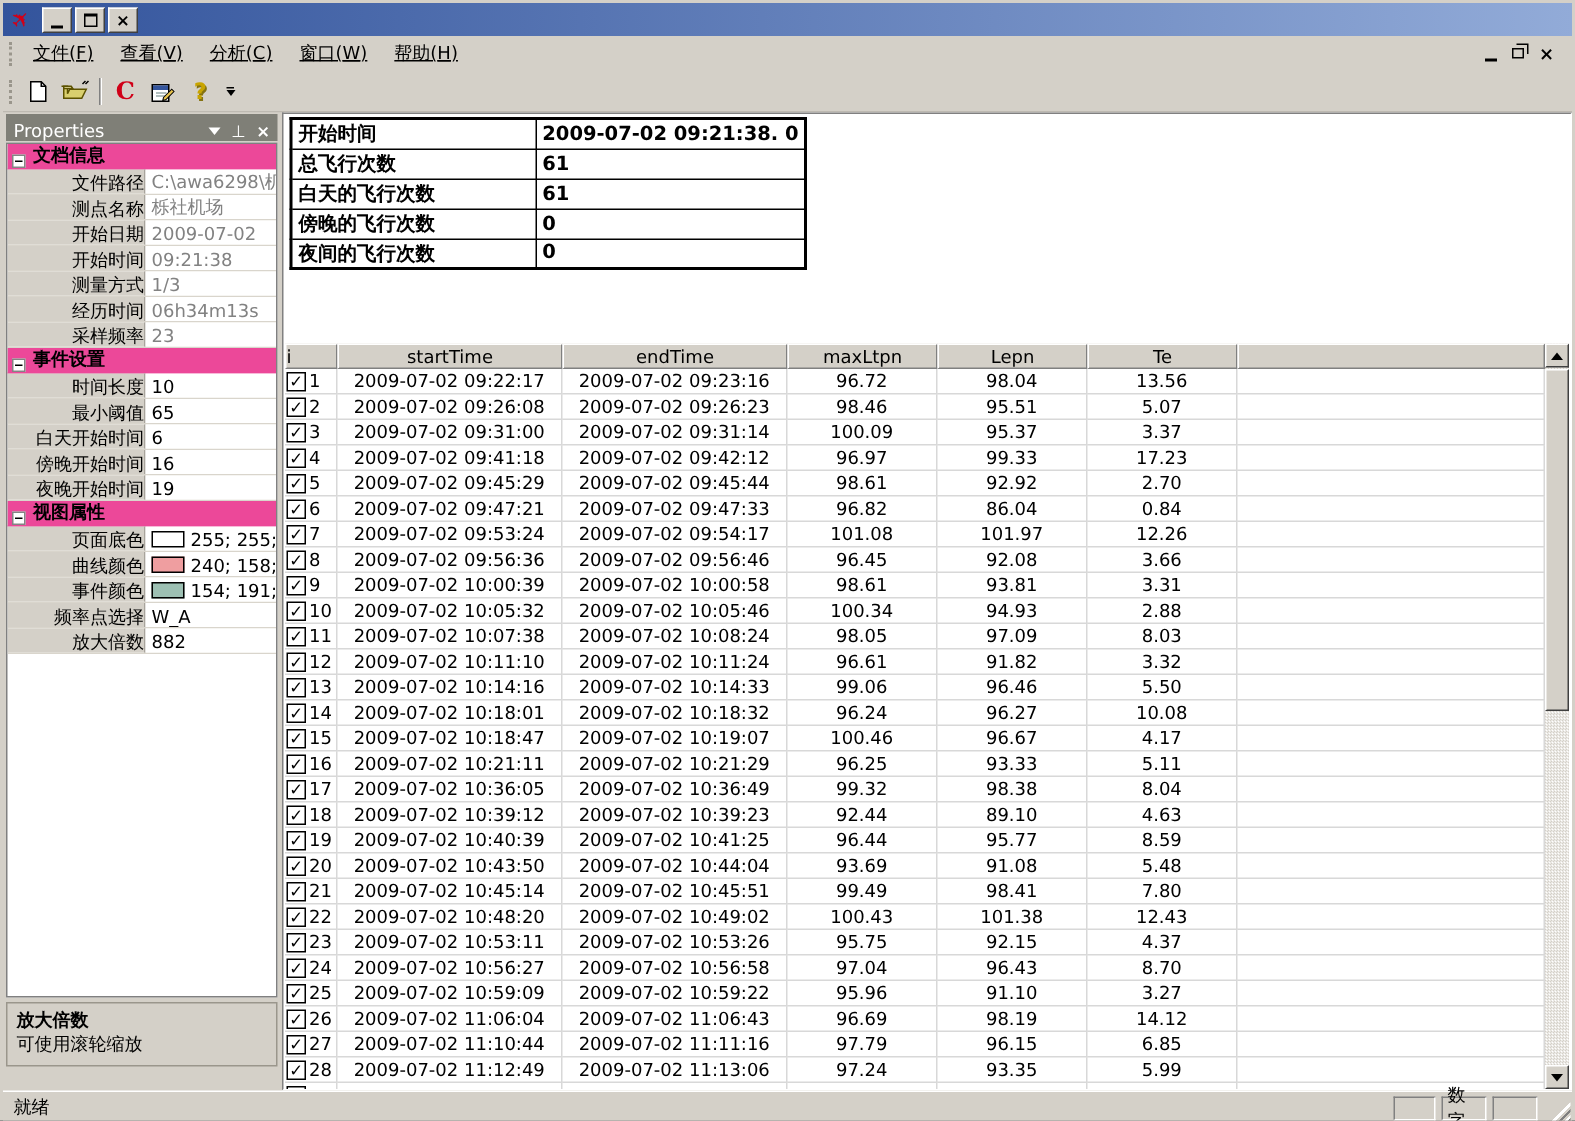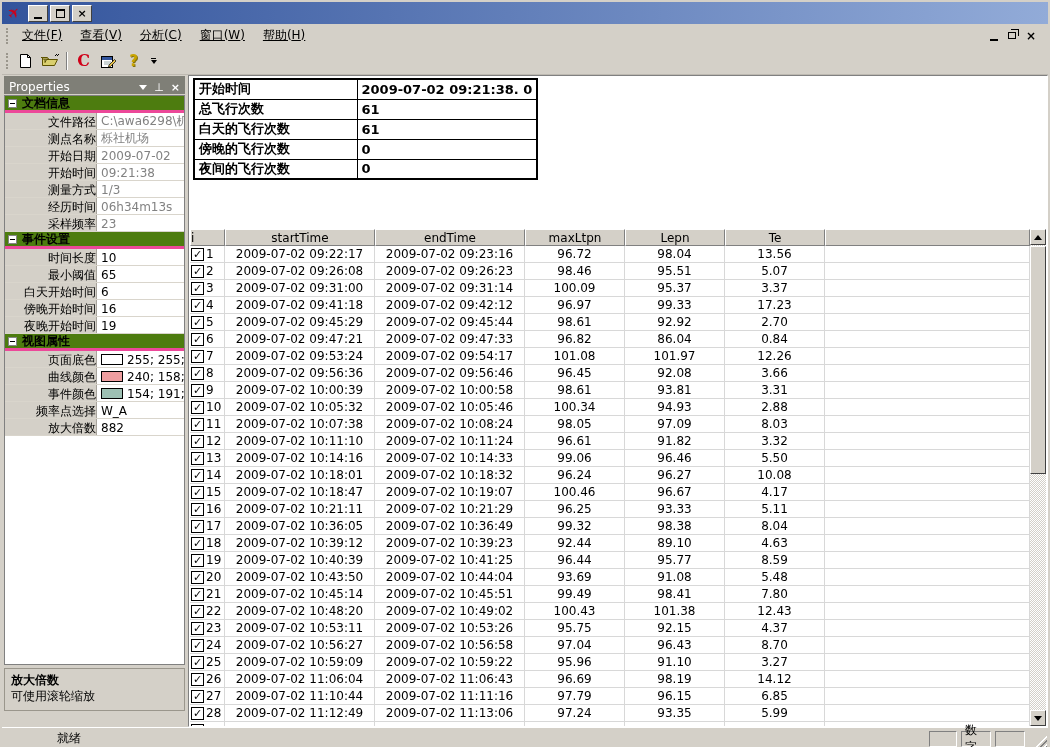--- a/index.html
+++ b/index.html
@@ -54,22 +54,22 @@
   .left { width:186px; position:relative; background:#d4d0c8; }
   .props-header { position:absolute; top:1px; left:2px; right:3px; height:18px; background:#7f7f77;
                   color:#fff; display:flex; align-items:flex-end; padding:0 5px; }
   .props-header .hdr-icons { margin-left:auto; display:flex; align-items:center; gap:7px; }
   .hdr-tri { width:0; height:0; border-left:4px solid transparent; border-right:4px solid transparent;
              border-top:5px solid #fff; }
   .hdr-pin { font-size:11px; color:#fff; }
   .hdr-x { font-size:11px; color:#fff; font-weight:bold; }
   .props-grid { position:absolute; top:20px; left:2px; right:3px; height:570px; background:#fff;
                 border:1px solid #808080; overflow:hidden; }
-  .sec-header { height:17px; background:#4d7c0f; display:flex; align-items:center;
-                border-bottom:3px solid #ec4899; font-weight:bold; }
+  .sec-header { height:17px; background:#ec4899; display:flex; align-items:flex-end;
+                border-bottom:1px solid #ec4899; font-weight:bold; }
   .collapse-box { width:9px; height:9px; border:1px solid #848484; background:#fff; margin:0 5px 0 3px;
                   position:relative; }
   .collapse-box::after { content:""; position:absolute; left:1px; top:3px; width:5px; height:1px; background:#000; }
   .prop-row { height:17px; display:flex; border-bottom:1px solid #d9d5cc; }
   .prop-label { width:92px; background:#d4d0c8; border-right:1px solid #a8a49c; padding:1px 0 0 9px;
                 white-space:nowrap; overflow:hidden;text-align:right; }
   .prop-value { flex:1; background:#fff; padding:1px 0 0 4px; white-space:nowrap; overflow:hidden;
                 display:flex; align-items:center; }
   .prop-value.muted { color:#828282; }
   .swatch { width:22px; height:11px; border:1px solid #000; margin-right:4px; flex:none; }
@@ -114,21 +114,21 @@
   .tri-up-s { width:0; height:0; border-left:4px solid transparent; border-right:4px solid transparent;
               border-bottom:5px solid #000; }
   .tri-down-s { width:0; height:0; border-left:4px solid transparent; border-right:4px solid transparent;
                 border-top:5px solid #000; }
   .sb-thumb { position:absolute; left:0; width:16px; top:17px; height:228px; background:#d4d0c8;
               border:1px solid; border-color:#fff #404040 #404040 #fff; }
 
   
   .statusbar { height:22px; background:#d4d0c8; border-top:1px solid #fff; display:flex;
                align-items:center; padding:2px 3px; position:relative; }
-  .status-ready { padding-left:4px;margin-left:48px; }
+  .status-ready { padding-left:4px; }
   .status-panels { margin-left:auto; display:flex; gap:4px; align-items:center; margin-right:20px; }
   .spanel { height:16px; border:1px solid; border-color:#808080 #fff #fff #808080;
             display:flex; align-items:center; justify-content:center; padding:0 3px; }
   .sp-1 { width:28px; } .sp-2 { width:30px; } .sp-3 { width:30px; }
   .size-grip { position:absolute; right:1px; bottom:1px; width:13px; height:13px;
                background:linear-gradient(135deg, transparent 0 50%, #fff 50% 58%, transparent 58% 66%, #808080 66% 74%, transparent 74% 82%, #fff 82% 90%, #808080 90%);
   }
 </style>
 </head>
 <body>

